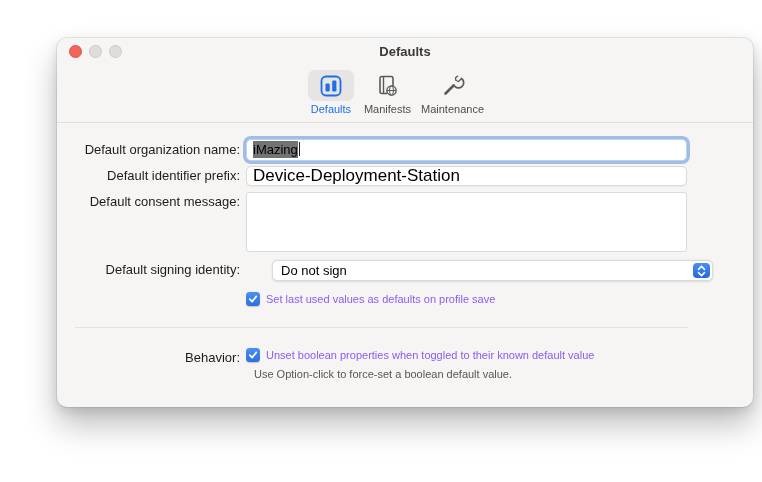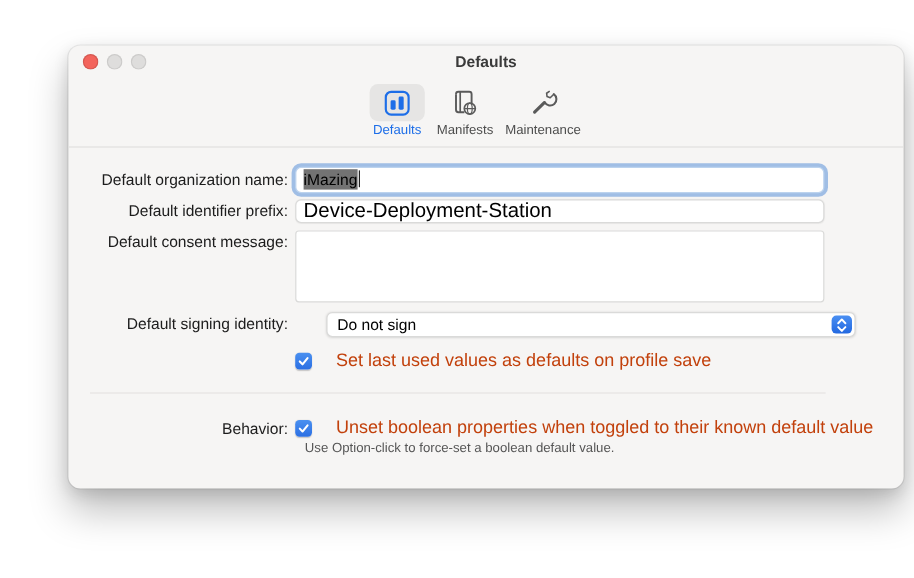--- a/index.html
+++ b/index.html
@@ -53,22 +53,22 @@
   .consent-area { top:154px; height:60px; resize:none; outline:none; padding:4px 6px;
                   font-family:"Liberation Sans", sans-serif; font-size:13px;
                   border-radius:3px; }
 
   .popup { top:222px; height:21px; line-height:19px; padding:0 26px 0 8px;
            box-shadow:0 .5px 2px rgba(0,0,0,.12); cursor:default;margin-left:26px; }
   .popup-arrows { position:absolute; right:2px; top:2px; bottom:2px; width:17px;
                   border-radius:4px; background:linear-gradient(#4a8ff2,#2268e0);
                   display:flex; align-items:center; justify-content:center; }
 
-  .checkrow { position:absolute; display:flex; align-items:center; gap:20px;
-              font-size:15px; color:#c2410c; }
+  .checkrow { position:absolute; display:flex; align-items:center; gap:6px;
+              font-size:11px; color:#8b5cf6; }
   .checkbox { width:14px; height:14px; border-radius:3.5px; flex:0 0 auto;
               background:linear-gradient(#4a90f0,#2b6fe3);
               box-shadow:0 .5px 1px rgba(0,0,0,.2);
               display:flex; align-items:center; justify-content:center; }
 
   .section-divider { position:absolute; top:289px; left:18px; width:613px; height:1px; background:#e4e3e2; }
 
   .helper { position:absolute; left:197px; top:330px; font-size:11px; color:#565656; }
 </style>
 </head>

